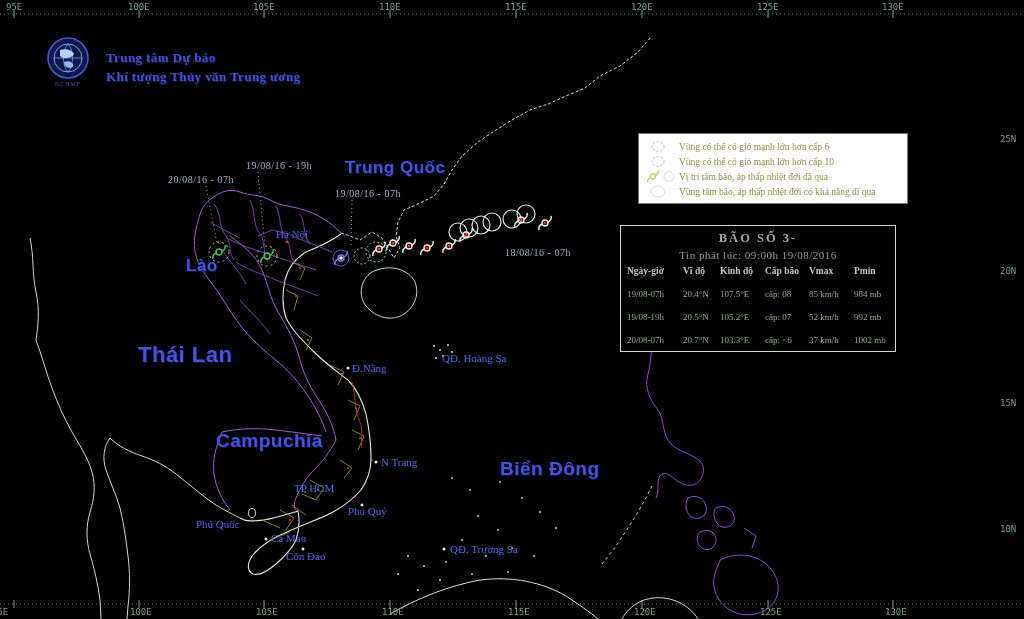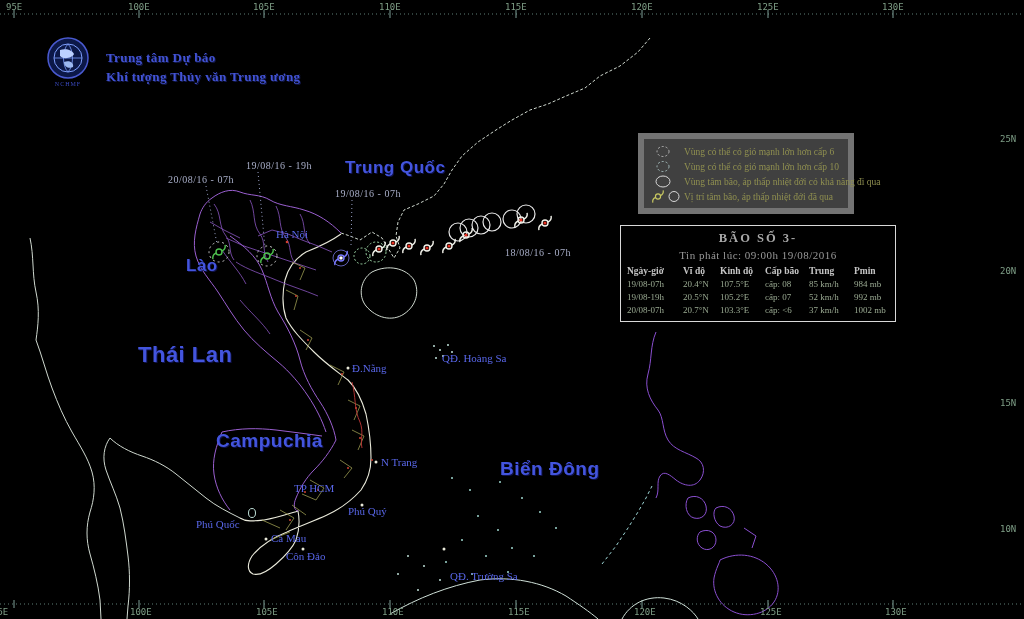--- a/index.html
+++ b/index.html
@@ -10,34 +10,34 @@
   .org-line{font-family:"Liberation Serif",serif;font-weight:bold;font-size:13px;
             color:#4253d4;text-shadow:1px 1px 0 #141a50;letter-spacing:.4px;line-height:19px;margin-left:6px;}
   .logo-cap{font-family:"Liberation Serif",serif;font-size:6px;color:#3a4ac0;letter-spacing:1px;}
   
   .region-label{font-weight:bold;color:#4355de;text-shadow:1px 1px 0 #10124a;letter-spacing:.5px;}
   .place-label{font-family:"Liberation Serif",serif;font-size:11px;color:#5866e8;white-space:nowrap;}
   .date-label{font-family:"Liberation Serif",serif;font-size:10px;color:#a8aec8;
               letter-spacing:.5px;white-space:nowrap;}
   .edge-label{font-family:"DejaVu Sans Mono",monospace;font-size:9px;color:#7f9f87;}
   
-  #legend{left:638px;top:133px;width:216px;border:6px solid #737373;background:#404040;
+  #legend{left:638px;top:133px;width:270px;border:1px solid #737373;background:#ffffff;
           padding:5px 4px 4px 6px;box-sizing:border-box;}
   .legend-row{display:flex;align-items:center;height:15px;}
   .legend-icon{width:34px;height:15px;flex:none;}
   .legend-text{font-family:"Liberation Serif",serif;font-size:9.5px;color:#8f8f4f;white-space:nowrap;}
   
   #bulletin{left:620px;top:225px;width:276px;border:1px solid #d8d8d8;background:#000;
             padding:5px 6px 6px 6px;box-sizing:border-box;}
   .bul-title{text-align:center;font-family:"Liberation Serif",serif;font-weight:bold;
              font-size:12.5px;color:#a8a8a8;letter-spacing:2px;}
   .bul-sub{text-align:center;font-family:"Liberation Serif",serif;font-size:11px;
            color:#989898;letter-spacing:.5px;margin-top:3px;}
   .bul-table{display:grid;grid-template-columns:56px 37px 45px 44px 45px 37px;
-             margin-top:5px;row-gap:3px;}
+             margin-top:5px;row-gap:13px;}
   .bul-h{font-family:"Liberation Serif",serif;font-weight:bold;font-size:9.5px;color:#c4c4c4;}
   .bul-c{font-family:"Liberation Serif",serif;font-size:9px;color:#9aaa92;white-space:nowrap;}
 </style>
 </head>
 <body>
 
 <div id="stage">
 
   <svg class="abs" width="1024" height="619" viewBox="0 0 1024 619" style="left:0;top:0;">
     <defs>
@@ -290,21 +290,21 @@
 
   <div class="abs place-label" style="left:276px;top:228px;">Hà Nội</div>
   <div class="abs place-label" style="left:352px;top:362px;">Đ.Nẵng</div>
   <div class="abs place-label" style="left:442px;top:352px;">QĐ. Hoàng Sa</div>
   <div class="abs place-label" style="left:381px;top:456px;">N Trang</div>
   <div class="abs place-label" style="left:294px;top:482px;">TP HCM</div>
   <div class="abs place-label" style="left:196px;top:504px;margin-top:14px;">Phú Quốc</div>
   <div class="abs place-label" style="left:348px;top:505px;">Phú Quý</div>
   <div class="abs place-label" style="left:271px;top:532px;">Cà Mau</div>
   <div class="abs place-label" style="left:286px;top:550px;">Côn Đảo</div>
-  <div class="abs place-label" style="left:450px;top:543px;margin-top:27px;">QĐ. Trường Sa</div>
+  <div class="abs place-label" style="left:450px;top:543px;">QĐ. Trường Sa</div>
 
   <div class="abs date-label" style="left:168px;top:174px;">20/08/16 - 07h</div>
   <div class="abs date-label" style="left:246px;top:160px;">19/08/16 - 19h</div>
   <div class="abs date-label" style="left:335px;top:188px;">19/08/16 - 07h</div>
   <div class="abs date-label" style="left:505px;top:247px;">18/08/16 - 07h</div>
 
   <div id="legend" class="abs">
     <div class="legend-row">
       <span class="legend-icon">
         <svg width="34" height="15">
@@ -313,52 +313,52 @@
       </span>
       <span class="legend-text">Vùng có thể có gió mạnh lớn hơn cấp 6</span>
     </div>
     <div class="legend-row">
       <span class="legend-icon">
         <svg width="34" height="15">
             <ellipse cx="13" cy="7.5" rx="6" ry="5" fill="none" stroke="#a8c0c0" stroke-width="1" stroke-dasharray="2 2"></ellipse>
           </svg>
       </span>
       <span class="legend-text">Vùng có thể có gió mạnh lớn hơn cấp 10</span>
-    </div>
-    <div class="legend-row">
-      <span class="legend-icon">
-        <svg width="34" height="15">
-            <ellipse cx="13" cy="7.5" rx="7" ry="5.5" fill="none" stroke="#d8d8d8" stroke-width="1"></ellipse>
-          </svg>
-      </span>
-      <span class="legend-text">Vùng tâm bão, áp thấp nhiệt đới có khả năng đi qua</span>
     </div>
     <div class="legend-row">
       <span class="legend-icon">
         <svg width="34" height="15" viewBox="0 0 34 15">
           <g transform="translate(8,7.5) scale(0.85)">
             <circle r="3" fill="none" stroke="#c8c860" stroke-width="1.4"></circle>
             <path d="M 2.8,-1 C 5.6,-2.2 6.6,-4.6 6.1,-7.2 M -2.8,1 C -5.6,2.2 -6.6,4.6 -6.1,7.2" fill="none" stroke="#c8c860" stroke-width="1.4"></path>
           </g>
           <circle cx="24" cy="7.5" r="5" fill="none" stroke="#d8d8d8" stroke-width="1"></circle>
         </svg>
       </span>
       <span class="legend-text">Vị trí tâm bão, áp thấp nhiệt đới đã qua</span>
     </div>
+    <div class="legend-row">
+      <span class="legend-icon">
+        <svg width="34" height="15">
+            <ellipse cx="13" cy="7.5" rx="7" ry="5.5" fill="none" stroke="#d8d8d8" stroke-width="1"></ellipse>
+          </svg>
+      </span>
+      <span class="legend-text">Vùng tâm bão, áp thấp nhiệt đới có khả năng đi qua</span>
+    </div>
   </div>
 
   <div id="bulletin" class="abs">
     <div class="bul-title">BÃO SỐ 3-</div>
     <div class="bul-sub">Tin phát lúc: 09:00h 19/08/2016</div>
     <div class="bul-table">
       <span class="bul-h">Ngày-giờ</span>
       <span class="bul-h">Vĩ độ</span>
       <span class="bul-h">Kinh độ</span>
       <span class="bul-h">Cấp bão</span>
-      <span class="bul-h">Trung</span>
+      <span class="bul-h">Vmax</span>
       <span class="bul-h">Pmin</span>
 
       <span class="bul-c">19/08-07h</span>
       <span class="bul-c">20.4°N</span>
       <span class="bul-c">107.5°E</span>
       <span class="bul-c">cấp: 08</span>
       <span class="bul-c">85 km/h</span>
       <span class="bul-c">984 mb</span>
 
       <span class="bul-c">19/08-19h</span>

